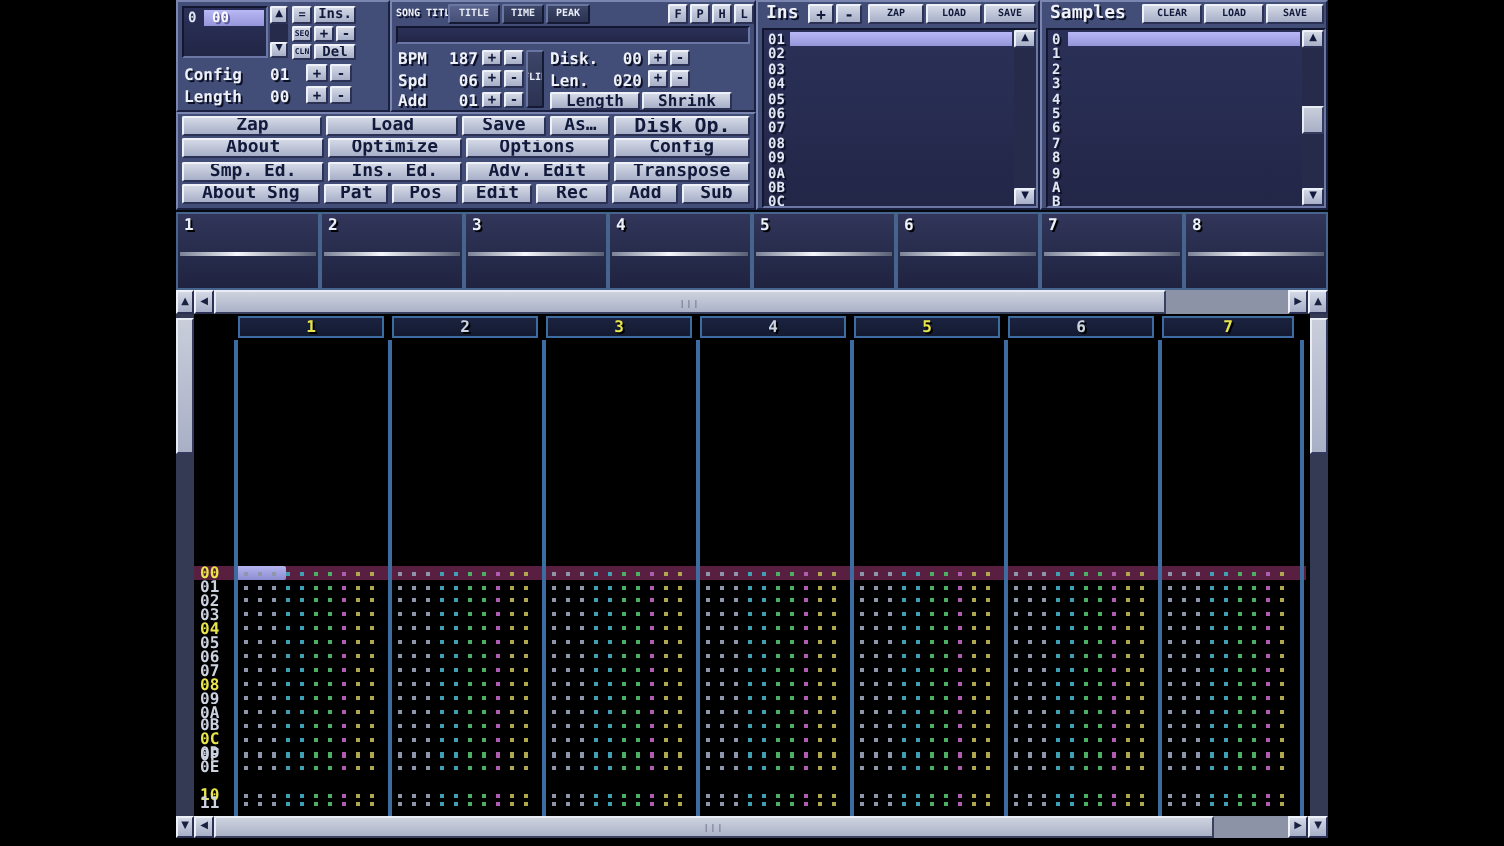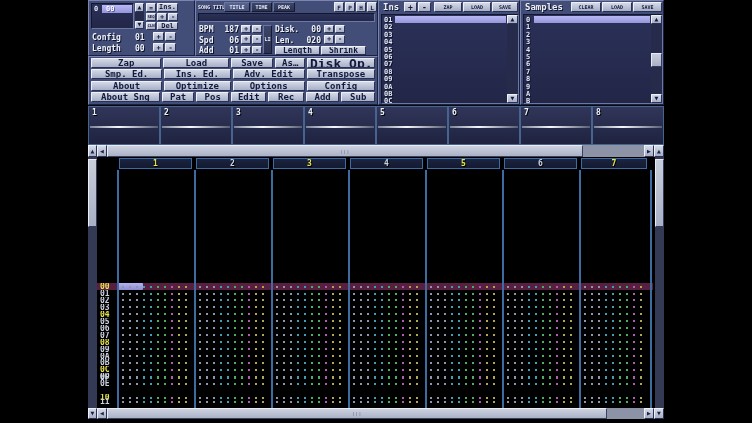--- a/index.html
+++ b/index.html
@@ -129,33 +129,33 @@
      <div class="btn" style="left:79px;top:44.5px;width:45px;height:9.5px;font-size:8px;">Length</div>
      <div class="btn" style="left:125px;top:44.5px;width:45px;height:9.5px;font-size:8px;">Shrink</div>
    </div>
 
    <div class="panel" id="menu-panel" style="left:0;top:56px;width:290px;height:49px;padding:1px 2px;">
           <div style="display: flex; gap: 2px; height: 10px; margin: 0px 0px 1.4px;">
             <div class="btn" style="position: relative; font-size: 9px; flex-grow: 72; flex-basis: 0px;">Zap</div>
             <div class="btn" style="position: relative; font-size: 9px; flex-grow: 67; flex-basis: 0px;">Load</div>
             <div class="btn" style="position: relative; font-size: 9px; flex-grow: 42; flex-basis: 0px;">Save</div>
             <div class="btn" style="position: relative; font-size: 9px; flex-grow: 30; flex-basis: 0px;">As…</div>
-            <div class="btn" style="position: relative; font-size: 13px; flex-grow: 69; flex-basis: 0px;">Disk Op.</div>
+            <div class="btn" style="position: relative; font-size: 10px; flex-grow: 69; flex-basis: 0px;">Disk Op.</div>
+          </div>
+          <div style="display: flex; gap: 2px; height: 10px; margin: 0px 0px 1.4px;">
+            <div class="btn" style="position: relative; font-size: 9px; flex-grow: 72; flex-basis: 0px;">About</div>
+            <div class="btn" style="position: relative; font-size: 9px; flex-grow: 67; flex-basis: 0px;">Optimize</div>
+            <div class="btn" style="position: relative; font-size: 9px; flex-grow: 73; flex-basis: 0px;">Options</div>
+            <div class="btn" style="position: relative; font-size: 9px; flex-grow: 69; flex-basis: 0px;">Config</div>
           </div>
           <div style="display: flex; gap: 2px; height: 10px; margin: 0px 0px 1.4px;">
             <div class="btn" style="position: relative; font-size: 9px; flex-grow: 72; flex-basis: 0px;">Smp. Ed.</div>
             <div class="btn" style="position: relative; font-size: 9px; flex-grow: 67; flex-basis: 0px;">Ins. Ed.</div>
             <div class="btn" style="position: relative; font-size: 9px; flex-grow: 73; flex-basis: 0px;">Adv. Edit</div>
             <div class="btn" style="position: relative; font-size: 9px; flex-grow: 69; flex-basis: 0px;">Transpose</div>
-          </div>
-          <div style="display: flex; gap: 2px; height: 10px; margin: 0px 0px 1.4px;">
-            <div class="btn" style="position: relative; font-size: 9px; flex-grow: 72; flex-basis: 0px;">About</div>
-            <div class="btn" style="position: relative; font-size: 9px; flex-grow: 67; flex-basis: 0px;">Optimize</div>
-            <div class="btn" style="position: relative; font-size: 9px; flex-grow: 73; flex-basis: 0px;">Options</div>
-            <div class="btn" style="position: relative; font-size: 9px; flex-grow: 69; flex-basis: 0px;">Config</div>
           </div>
           <div style="display: flex; gap: 2px; height: 10px; margin: 0px 0px 1.4px;">
             <div class="btn" style="position: relative; font-size: 9px; flex-grow: 72; flex-basis: 0px;">About Sng</div>
             <div class="btn" style="position: relative; font-size: 9px; flex-grow: 33; flex-basis: 0px;">Pat</div>
             <div class="btn" style="position: relative; font-size: 9px; flex-grow: 33; flex-basis: 0px;">Pos</div>
             <div class="btn" style="position: relative; font-size: 9px; flex-grow: 36; flex-basis: 0px;">Edit</div>
             <div class="btn" style="position: relative; font-size: 9px; flex-grow: 36; flex-basis: 0px;">Rec</div>
             <div class="btn" style="position: relative; font-size: 9px; flex-grow: 34; flex-basis: 0px;">Add</div>
             <div class="btn" style="position: relative; font-size: 9px; flex-grow: 34; flex-basis: 0px;">Sub</div>
           </div>

